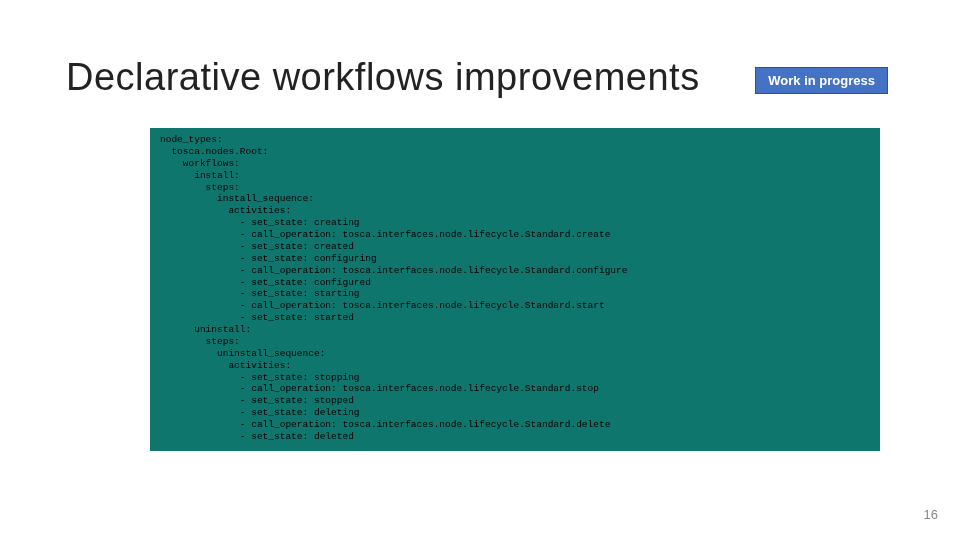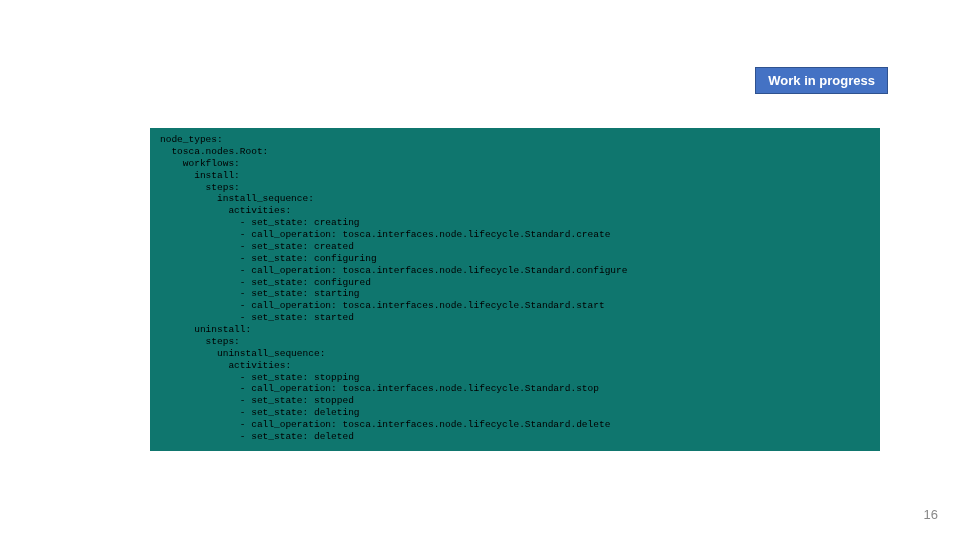--- a/index.html
+++ b/index.html
@@ -44,20 +44,21 @@
     right: 22px;
     bottom: 18px;
     font-size: 13px;
     color: #888;
   }
 </style>
 </head>
 <body>
 
 <div class="slide">
+  <div class="title">Declarative workflows improvements</div>
   <div class="badge">Work in progress</div>
   <div class="codeblock">node_types:
   tosca.nodes.Root:
     workflows:
       install:
         steps:
           install_sequence:
             activities:
               - set_state: creating
               - call_operation: tosca.interfaces.node.lifecycle.Standard.create

